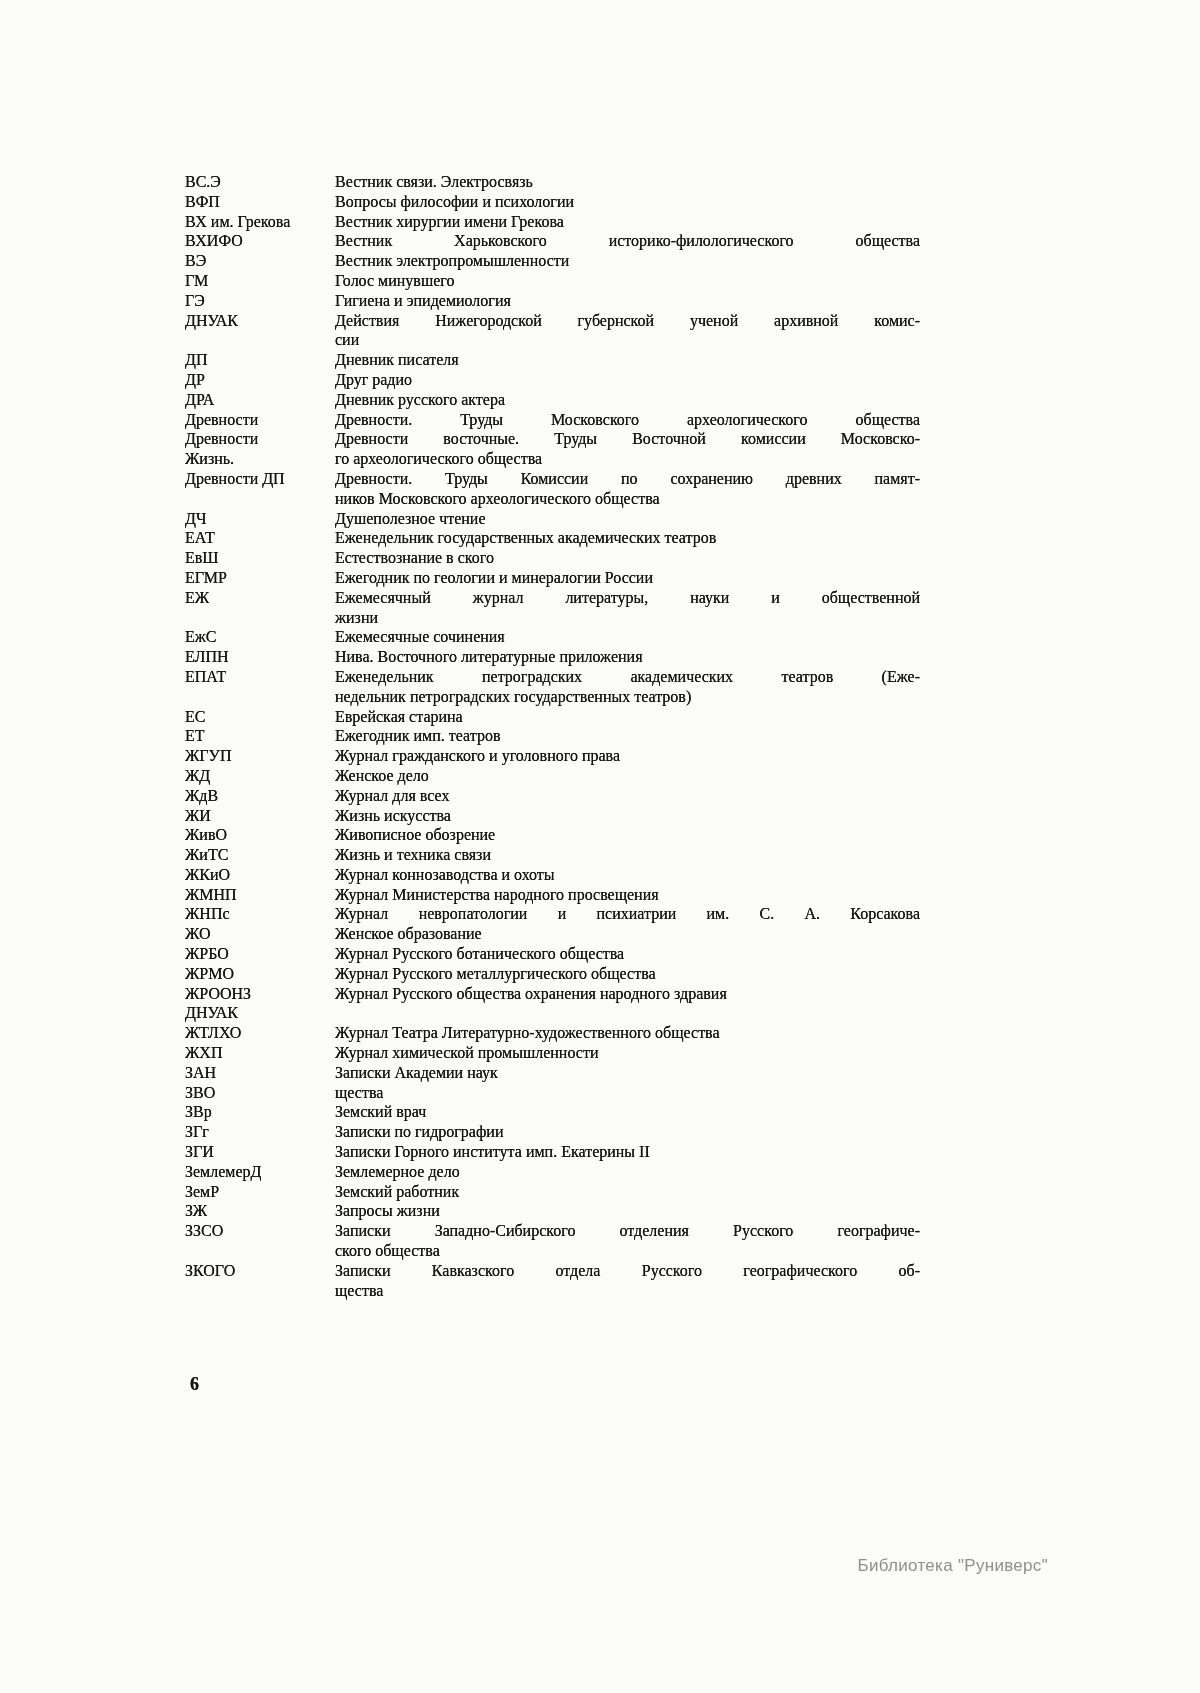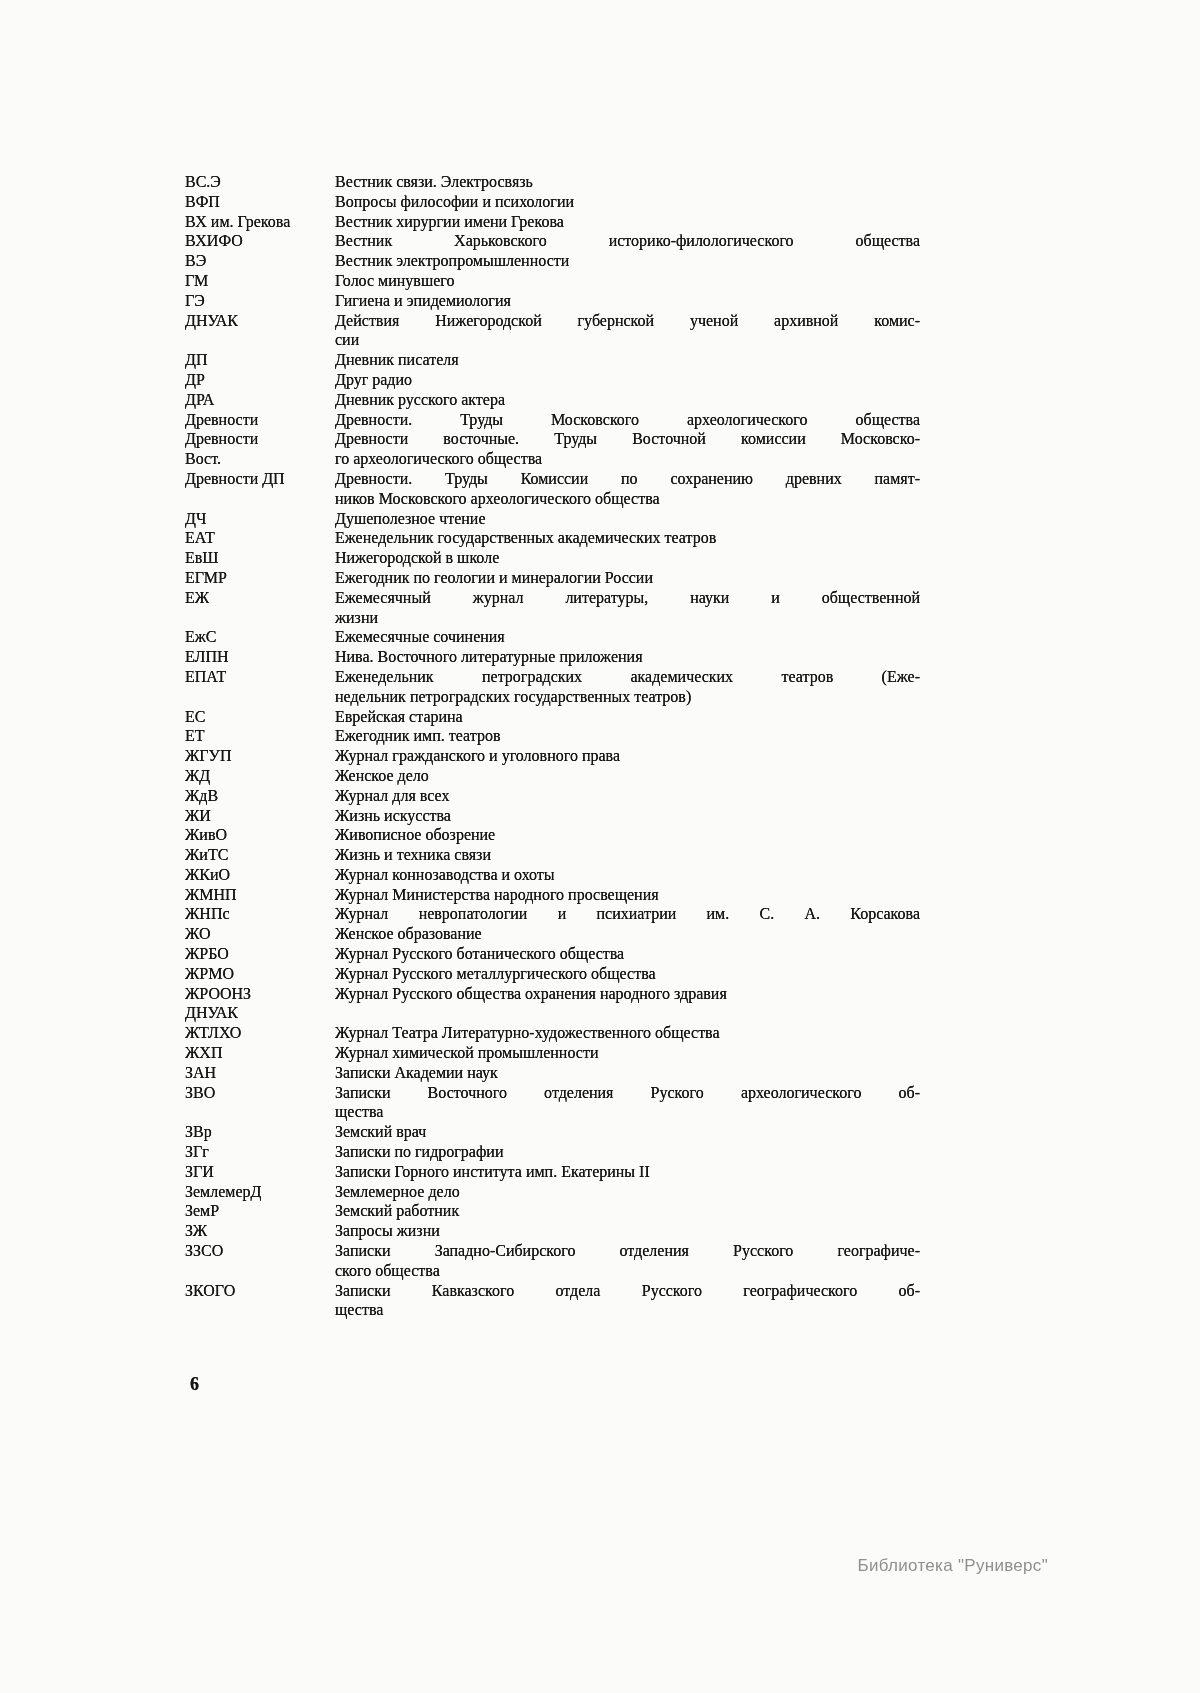--- a/index.html
+++ b/index.html
@@ -165,21 +165,21 @@
         <div class="abbr">
           <div class="line">Древности</div>
         </div>
         <div class="desc">
           <div class="line just">Древности. Труды Московского археологического общества</div>
         </div>
       </div>
       <div class="row">
         <div class="abbr">
           <div class="line">Древности</div>
-          <div class="line">Вост.</div>
+          <div class="line">Жизнь.</div>
         </div>
         <div class="desc">
           <div class="line just">Древности восточные. Труды Восточной комиссии Московско-</div>
           <div class="line">го археологического общества</div>
         </div>
       </div>
       <div class="row">
         <div class="abbr">
           <div class="line">Древности ДП</div>
         </div>
@@ -202,21 +202,21 @@
         </div>
         <div class="desc">
           <div class="line">Еженедельник государственных академических театров</div>
         </div>
       </div>
       <div class="row">
         <div class="abbr">
           <div class="line">ЕвШ</div>
         </div>
         <div class="desc">
-          <div class="line">Нижегородской в школе</div>
+          <div class="line">Естествознание в ского</div>
         </div>
       </div>
       <div class="row">
         <div class="abbr">
           <div class="line">ЕГМР</div>
         </div>
         <div class="desc">
           <div class="line">Ежегодник по геологии и минералогии России</div>
         </div>
       </div>
@@ -401,21 +401,20 @@
         </div>
         <div class="desc">
           <div class="line">Записки Академии наук</div>
         </div>
       </div>
       <div class="row">
         <div class="abbr">
           <div class="line">ЗВО</div>
         </div>
         <div class="desc">
-          <div class="line just">Записки Восточного отделения Руского археологического об-</div>
           <div class="line">щества</div>
         </div>
       </div>
       <div class="row">
         <div class="abbr">
           <div class="line">ЗВр</div>
         </div>
         <div class="desc">
           <div class="line">Земский врач</div>
         </div>

